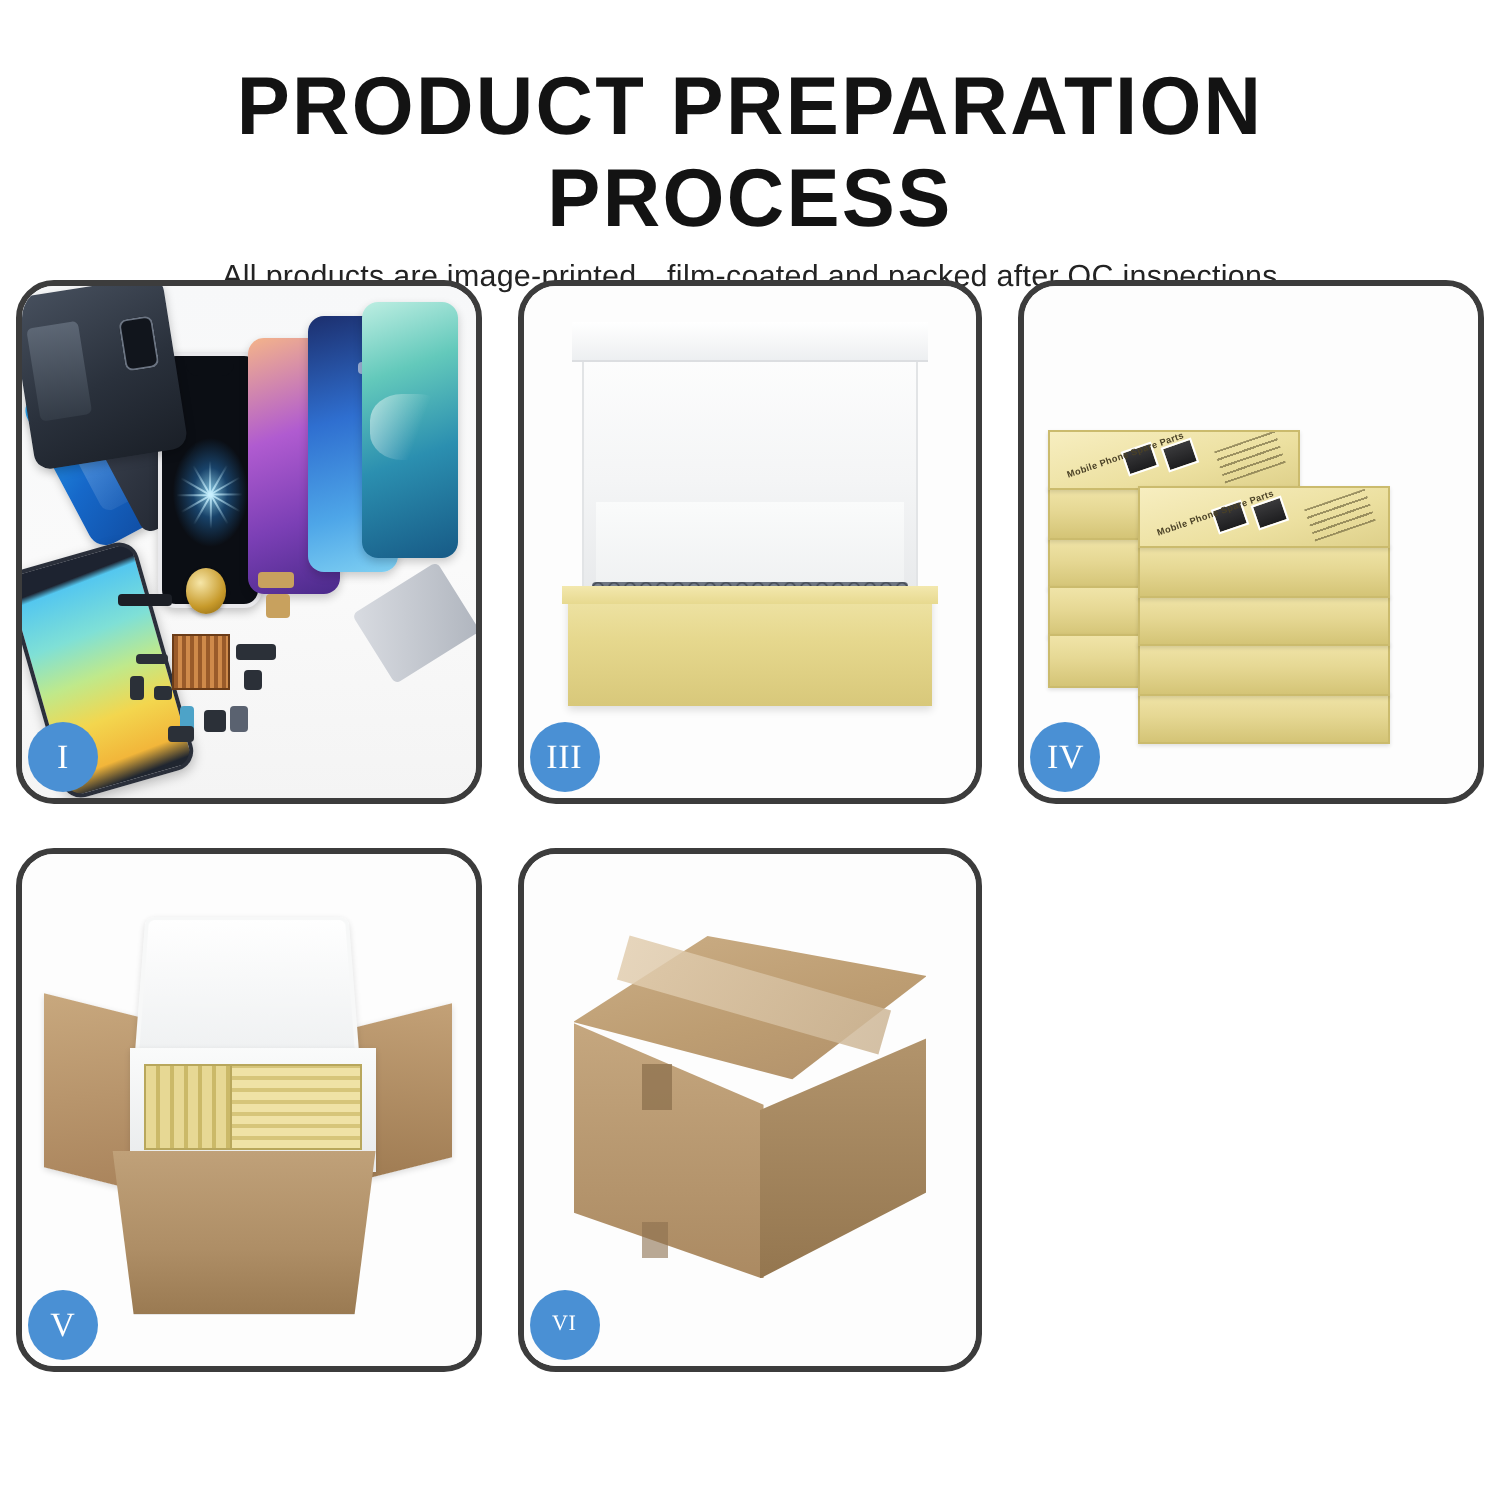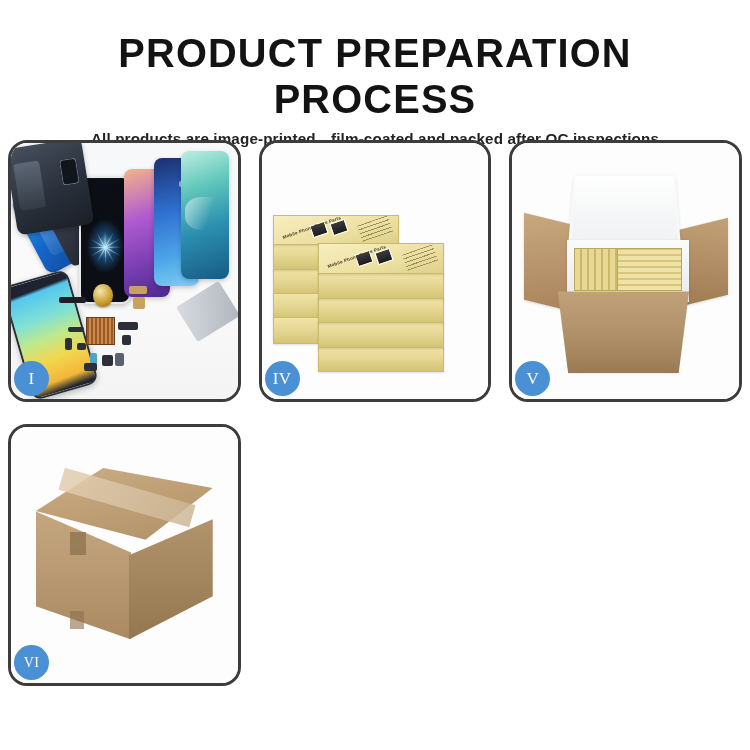--- a/index.html
+++ b/index.html
@@ -19,21 +19,21 @@
     font-weight: 700;
     letter-spacing: 1.2px;
     color: #131313;
     line-height: 46px;
     transform: scaleX(0.97);
   }
   .subtitle {
     margin-top: 7px;
     font-family: "Liberation Sans", sans-serif;
     font-size: 15.2px;
-    font-weight: 700;
+    font-weight: 400;
     color: #232323;
     letter-spacing: 0.15px;
     line-height: 20px;
   }
 
   
   .grid {
     position: absolute;
     left: 8px; top: 140px;
     width: 734px; height: 546px;
@@ -60,21 +60,21 @@
     border-radius: 50%;
     background: #4a90d4;
     color: #ffffff;
     font-family: "Liberation Serif", serif;
     font-size: 17px;
     line-height: 35px;
     text-align: center;
     letter-spacing: 0.4px;
     z-index: 40;
   }
-  .badge.wide { font-size: 14px; }
+  .badge.wide { font-size: 11px; }
 
   
   .p1 { background: linear-gradient(180deg,#f7f8f9 0%, #fafafa 55%, #f4f4f4 100%); }
   .ph { position: absolute; border-radius: 7px; }
   .ph-blue {
     left: 6%; top: 14%; width: 33%; height: 33%;
     background: linear-gradient(150deg,#2aa8f2 0%, #1668c9 45%, #0d3f8f 100%);
     transform: rotate(-28deg);
     box-shadow: 0 2px 5px rgba(0,0,0,.25);
     border-radius: 9px;
@@ -434,20 +434,31 @@
         <div class="scatter" style="left:35%;top:82%;width:3%;height:5%;background:#4da3c8"></div>
         <div class="scatter" style="left:40%;top:83%;width:5%;height:4%"></div>
         <div class="scatter" style="left:46%;top:82%;width:4%;height:5%;background:#5a6270"></div>
         <div class="scatter" style="left:32%;top:86%;width:6%;height:3%"></div>
         <div class="screwdriver"></div>
       </div>
       <div class="badge">I</div>
     </div>
 
 
+    <div class="panel">
+      <div class="photo p3">
+        <div class="lid3"></div>
+        <div class="foam3"></div>
+        <div class="tray3-left"></div>
+        <div class="tray3-right"></div>
+        <div class="darkwrap"></div>
+        <div class="tray3"></div>
+      </div>
+      <div class="badge">III</div>
+    </div>
 
     <div class="panel">
       <div class="photo p4">
         <div class="stack">
 
           <div class="bx" style="left:0%;  top:46%;"></div>
           <div class="bx" style="left:0%;  top:58%;"></div>
           <div class="bx" style="left:0%;  top:70%;"></div>
           <div class="bx" style="left:0%;  top:34%;"></div>
           <div class="bx bx-top" style="left:0%; top:20%;">

